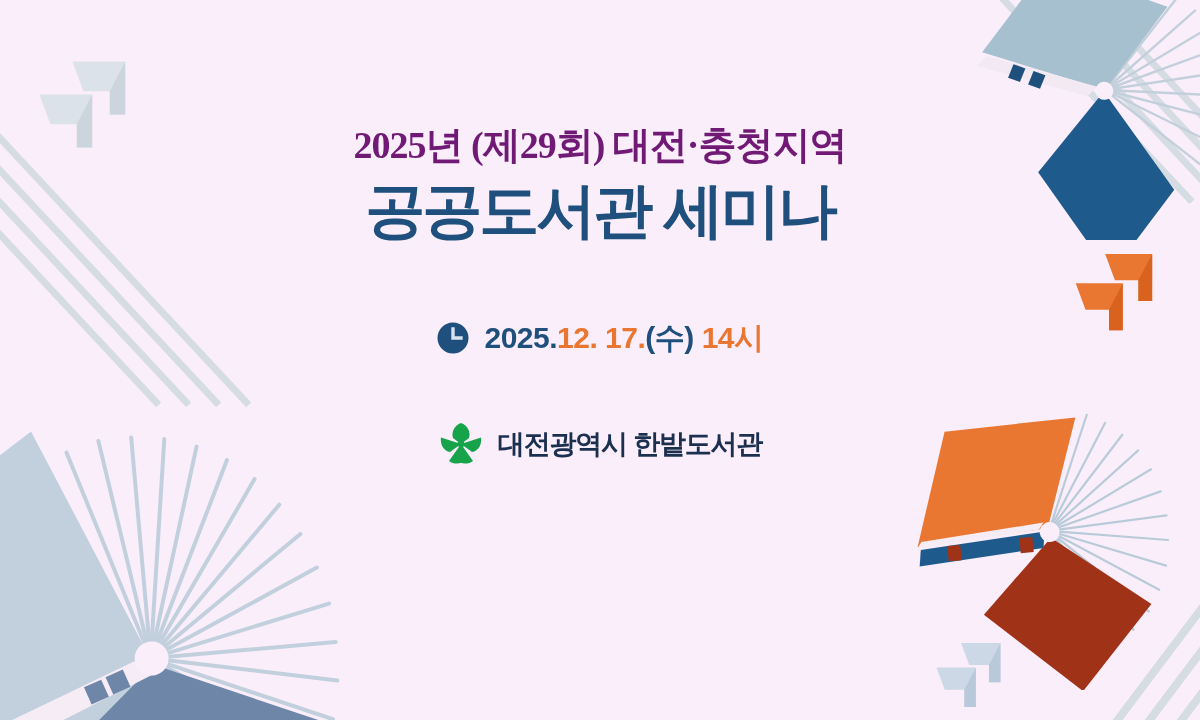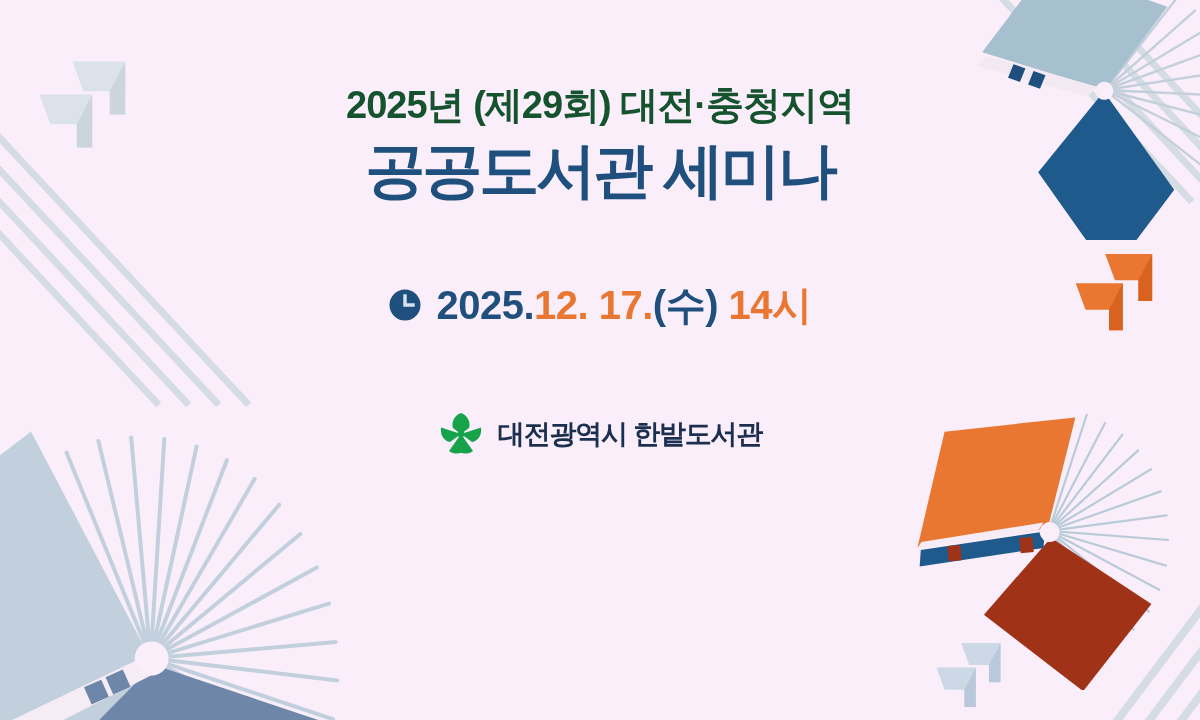--- a/index.html
+++ b/index.html
@@ -102,26 +102,27 @@
   .content {
     position: absolute;
     inset: 0;
     z-index: 5;
     display: flex;
     flex-direction: column;
     align-items: center;
   }
 
   .subtitle {
-    margin-top: 80px;
+    margin-top: 120px;
     font-size: 38px;
     font-weight: 700;
     letter-spacing: -1px;
-    color: #14532d;
+    color: #701a75;
     white-space: nowrap;
+    font-family: Liberation Serif, serif;
   }
 
   .title {
     margin-top: 8px;
     font-size: 60px;
     font-weight: 800;
     letter-spacing: -3px;
     color: #1f4f7d;
     white-space: nowrap;
     line-height: 1.08;
@@ -144,30 +145,30 @@
   .info-icon {
     width: 34px;
     height: 36px;
     flex: 0 0 34px;
     display: flex;
     align-items: center;
     justify-content: center;
   }
 
   .info-text {
-    font-size: 40px;
+    font-size: 30px;
     font-weight: 800;
     letter-spacing: -0.5px;
     color: #1f4f7d;
   }
 
   .info-text .accent { color: #ea7731; }
 
   .footer {
-    margin-top: 78px;
+    margin-top: 62px;
     display: flex;
     align-items: center;
     gap: 14px;
   }
 
   .footer-logo { width: 46px; height: 46px; flex: 0 0 46px; }
 
   .footer-name {
     font-size: 27px;
     font-weight: 800;

